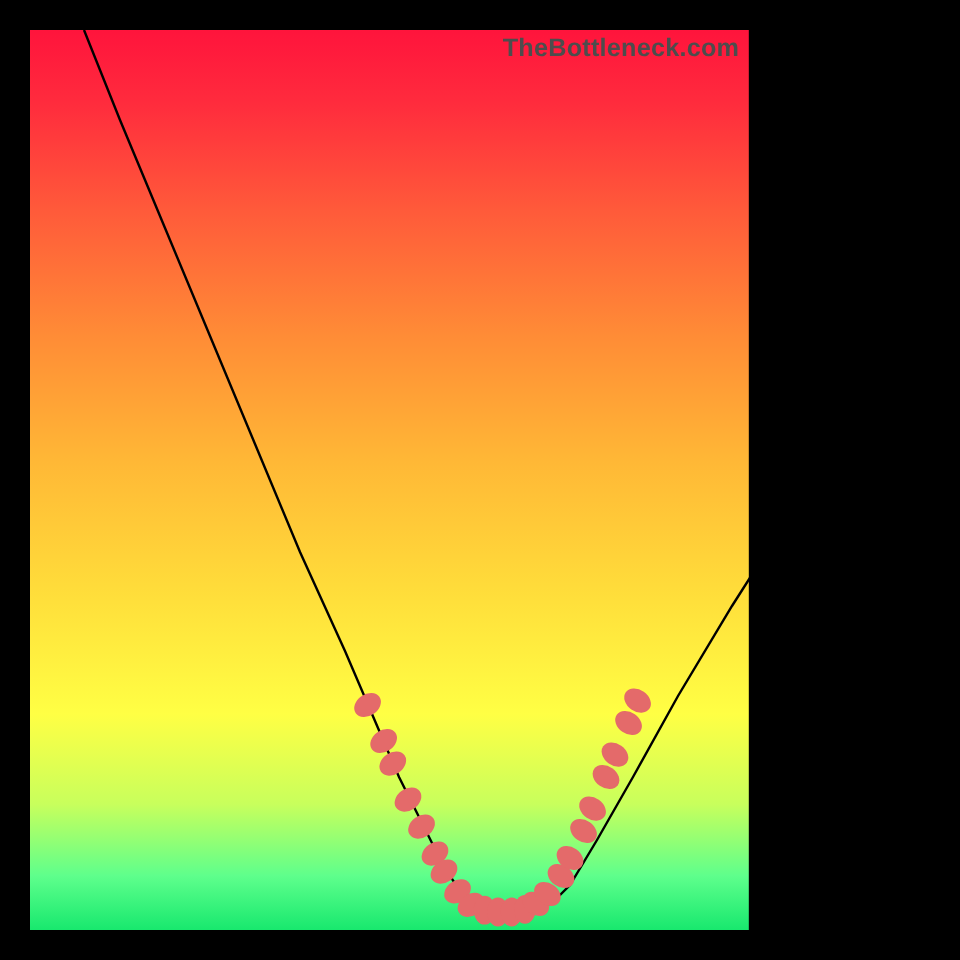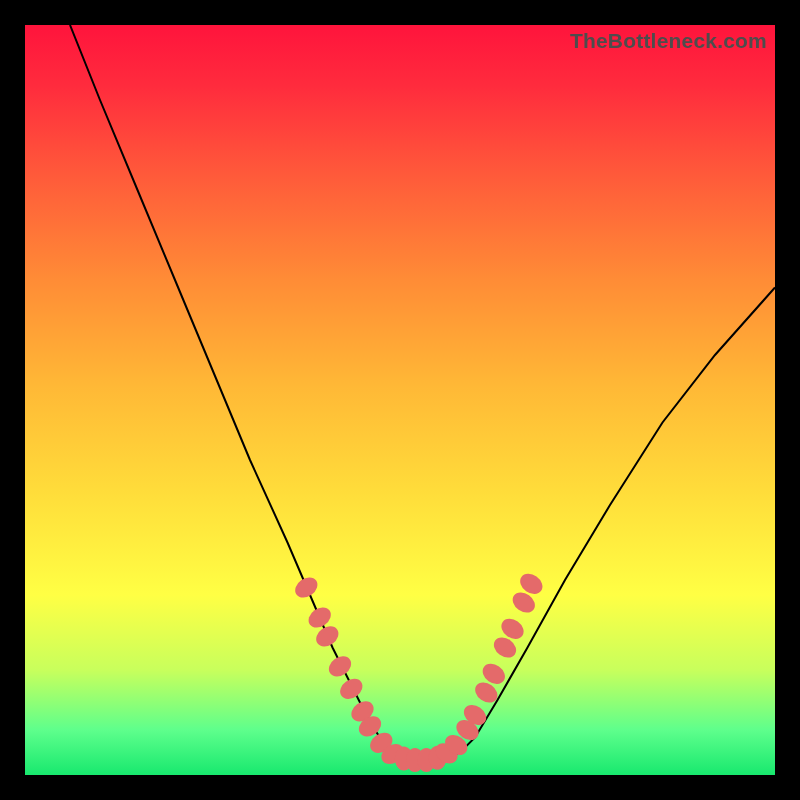--- a/index.html
+++ b/index.html
@@ -8,21 +8,21 @@
     width: 800px;
     height: 800px;
     background: #000;
     overflow: hidden;
     font-family: Arial, Helvetica, sans-serif;
   }
   .frame {
     position: absolute;
     left: 25px;
     top: 25px;
-    width: 750px;
+    width: 599px;
     height: 750px;
     background: linear-gradient(to bottom,
       #ff143c 0%,
       #ff2b3d 8%,
       #ff5a3a 20%,
       #ff8c36 34%,
       #ffb836 48%,
       #ffdc3a 62%,
       #ffff44 76%,
       #c8ff5c 86%,

